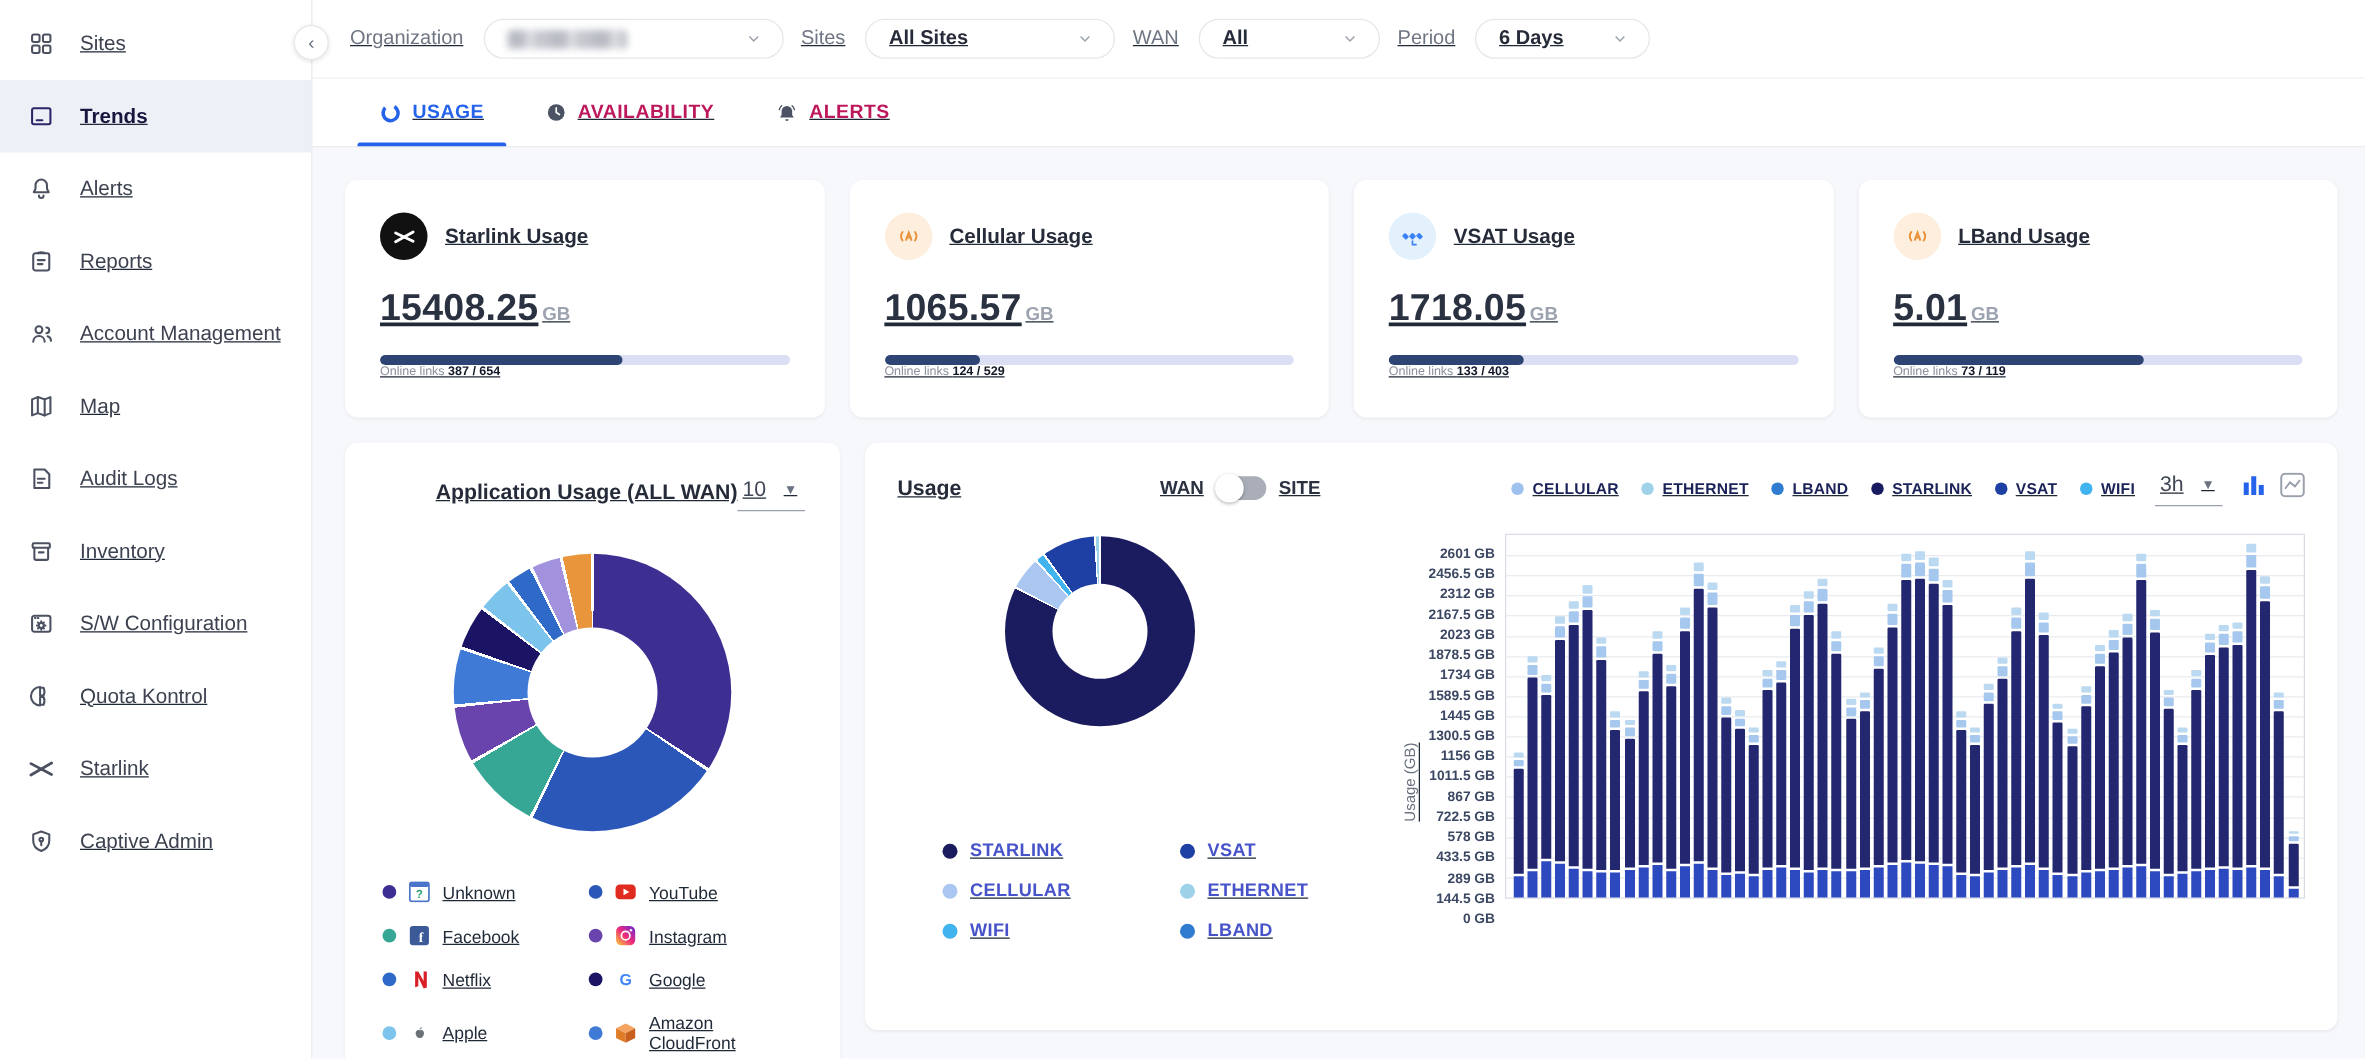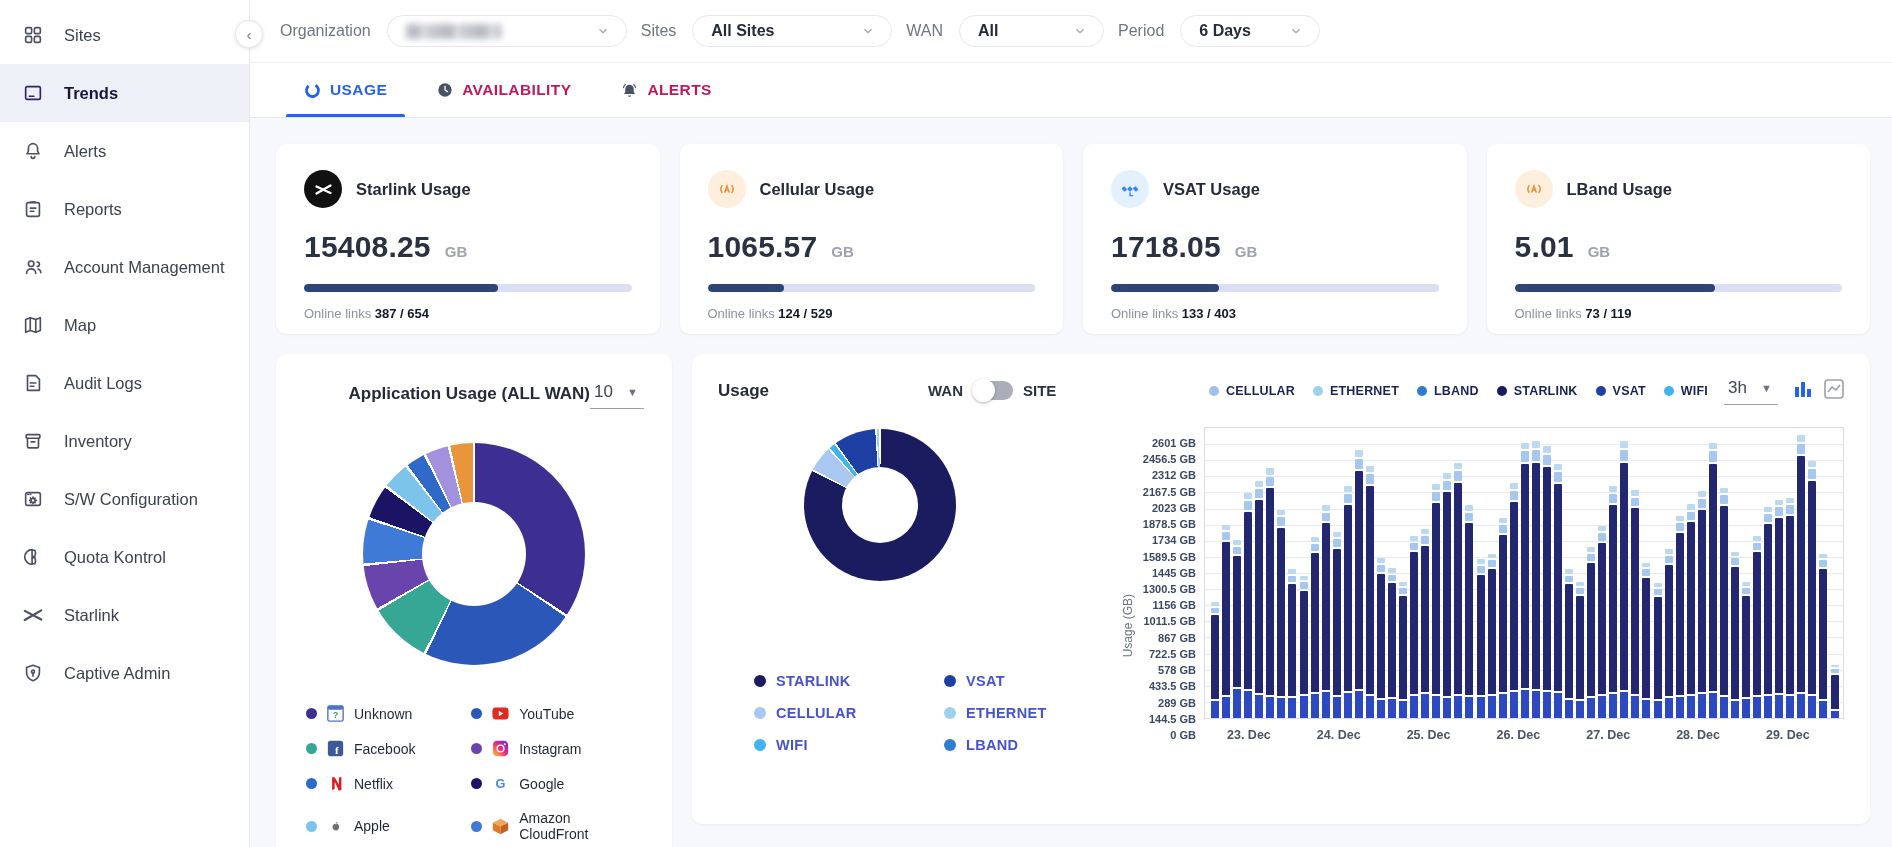--- a/index.html
+++ b/index.html
@@ -1,18 +1,18 @@
 <!DOCTYPE html>
 <html><head>
 <meta charset="utf-8">
 <style>
   * { margin:0; padding:0; box-sizing:border-box; }
   html,body { width:1892px; height:847px; overflow:hidden; background:#fff;
     font-family:"Liberation Sans", sans-serif; color:#1f2937; }
-  .root { display:flex; width:100%; height:100%; }
+  .root { display:flex; width:100%; height:100%;text-decoration:underline; }
 
   
   .sidebar { width:250px; min-width:250px; background:#fff; border-right:1px solid #e8e9ee;
     padding-top:6px; position:relative; z-index:5; }
   .side-item { display:flex; align-items:center; gap:18px; height:58px; padding:0 14px 0 22px;
     cursor:pointer; color:#3c4250; font-size:16.5px; }
   .side-item .s-ic { width:24px; height:24px; display:flex; align-items:center; color:#4b5160; }
   .side-item.active { background:#eef0f8; color:#17163c; font-weight:700; }
   .side-item.active .s-ic { color:#2b2667; }
   .collapse-btn { position:absolute; top:20px; right:-14px; width:28px; height:28px; border-radius:50%;
@@ -44,26 +44,26 @@
 
   .content { flex:1; background:#f7f8fb; padding:26px 22px 0 26px; overflow:hidden; }
 
   
   .cards-row { display:flex; gap:20px; }
   .stat-card { flex:1; background:#fff; border-radius:10px; box-shadow:0 1px 3px rgba(16,24,40,.06);
     padding:26px 28px 22px 28px; height:190px; }
   .sc-head { display:flex; align-items:center; gap:14px; }
   .sc-ic { width:38px; height:38px; border-radius:50%; display:flex; align-items:center; justify-content:center; }
   .sc-title { font-size:16.5px; font-weight:700; color:#252b38; }
-  .sc-val { margin-top:22px; display:flex; align-items:baseline; gap:14px; }
+  .sc-val { margin-top:22px; display:flex; align-items:baseline; gap:3px; }
   .sc-num { font-size:30px; font-weight:700; color:#2a3140; letter-spacing:.2px; }
   .sc-unit { font-size:15px; font-weight:700; color:#9ca3af; }
   .sc-bar { margin-top:20px; height:8px; border-radius:5px; background:#dcdff3; overflow:hidden; }
   .sc-fill { height:100%; border-radius:5px; background:#2e4474; }
-  .sc-links { margin-top:14px; font-size:13px; color:#8a909d; }
+  .sc-links { font-size:10px; color:#8a909d; }
   .sc-links b { color:#111827; font-weight:700; }
 
   
   .row2 { display:flex; gap:20px; margin-top:20px; align-items:flex-start; }
   .panel { background:#fff; border-radius:10px; box-shadow:0 1px 3px rgba(16,24,40,.06); }
   .app-card { width:396px; min-width:396px; height:600px; padding:26px 28px; }
   .app-head { display:flex; align-items:flex-start; justify-content:flex-end; }
   .app-title { font-size:17px; font-weight:700; color:#252b38; padding-top:4px; }
   .mini-select { display:flex; align-items:center; gap:14px; border-bottom:1px solid #9aa0ab;
     padding:2px 2px 6px 4px; color:#3f4654; font-size:17px; cursor:pointer; min-width:54px; }
@@ -991,29 +991,20 @@
     <div class="seg cap" style="height:4.513033448673587px;background:#bcd9f2"></div>
   </div>
                       <div class="bar">
     <div class="seg" style="height:6.735870818915802px;background:#2c49c0"></div>
     <div class="seg" style="height:34.465205690119184px;background:#23276f;border-radius:1px 1px 0 0"></div>
     <div class="seg cap" style="height:3.659823144944252px;background:#a6c7ee"></div>
     <div class="seg cap" style="height:2.2901960784313724px;background:#bcd9f2"></div>
   </div>
                     </div>
                   </div>
-                <div class="xlabels" id="xlabels">
-                    <span class="xlab" style="left:7.017543859649122%">23. Dec</span>
-                    <span class="xlab" style="left:21.052631578947366%">24. Dec</span>
-                    <span class="xlab" style="left:35.08771929824561%">25. Dec</span>
-                    <span class="xlab" style="left:49.122807017543856%">26. Dec</span>
-                    <span class="xlab" style="left:63.1578947368421%">27. Dec</span>
-                    <span class="xlab" style="left:77.19298245614034%">28. Dec</span>
-                    <span class="xlab" style="left:91.22807017543859%">29. Dec</span>
-                  </div>
               </div>
             </div>
           </div>
         </div>
       </div>
     </div>
   </div>
 </div>
 
 </body></html>

